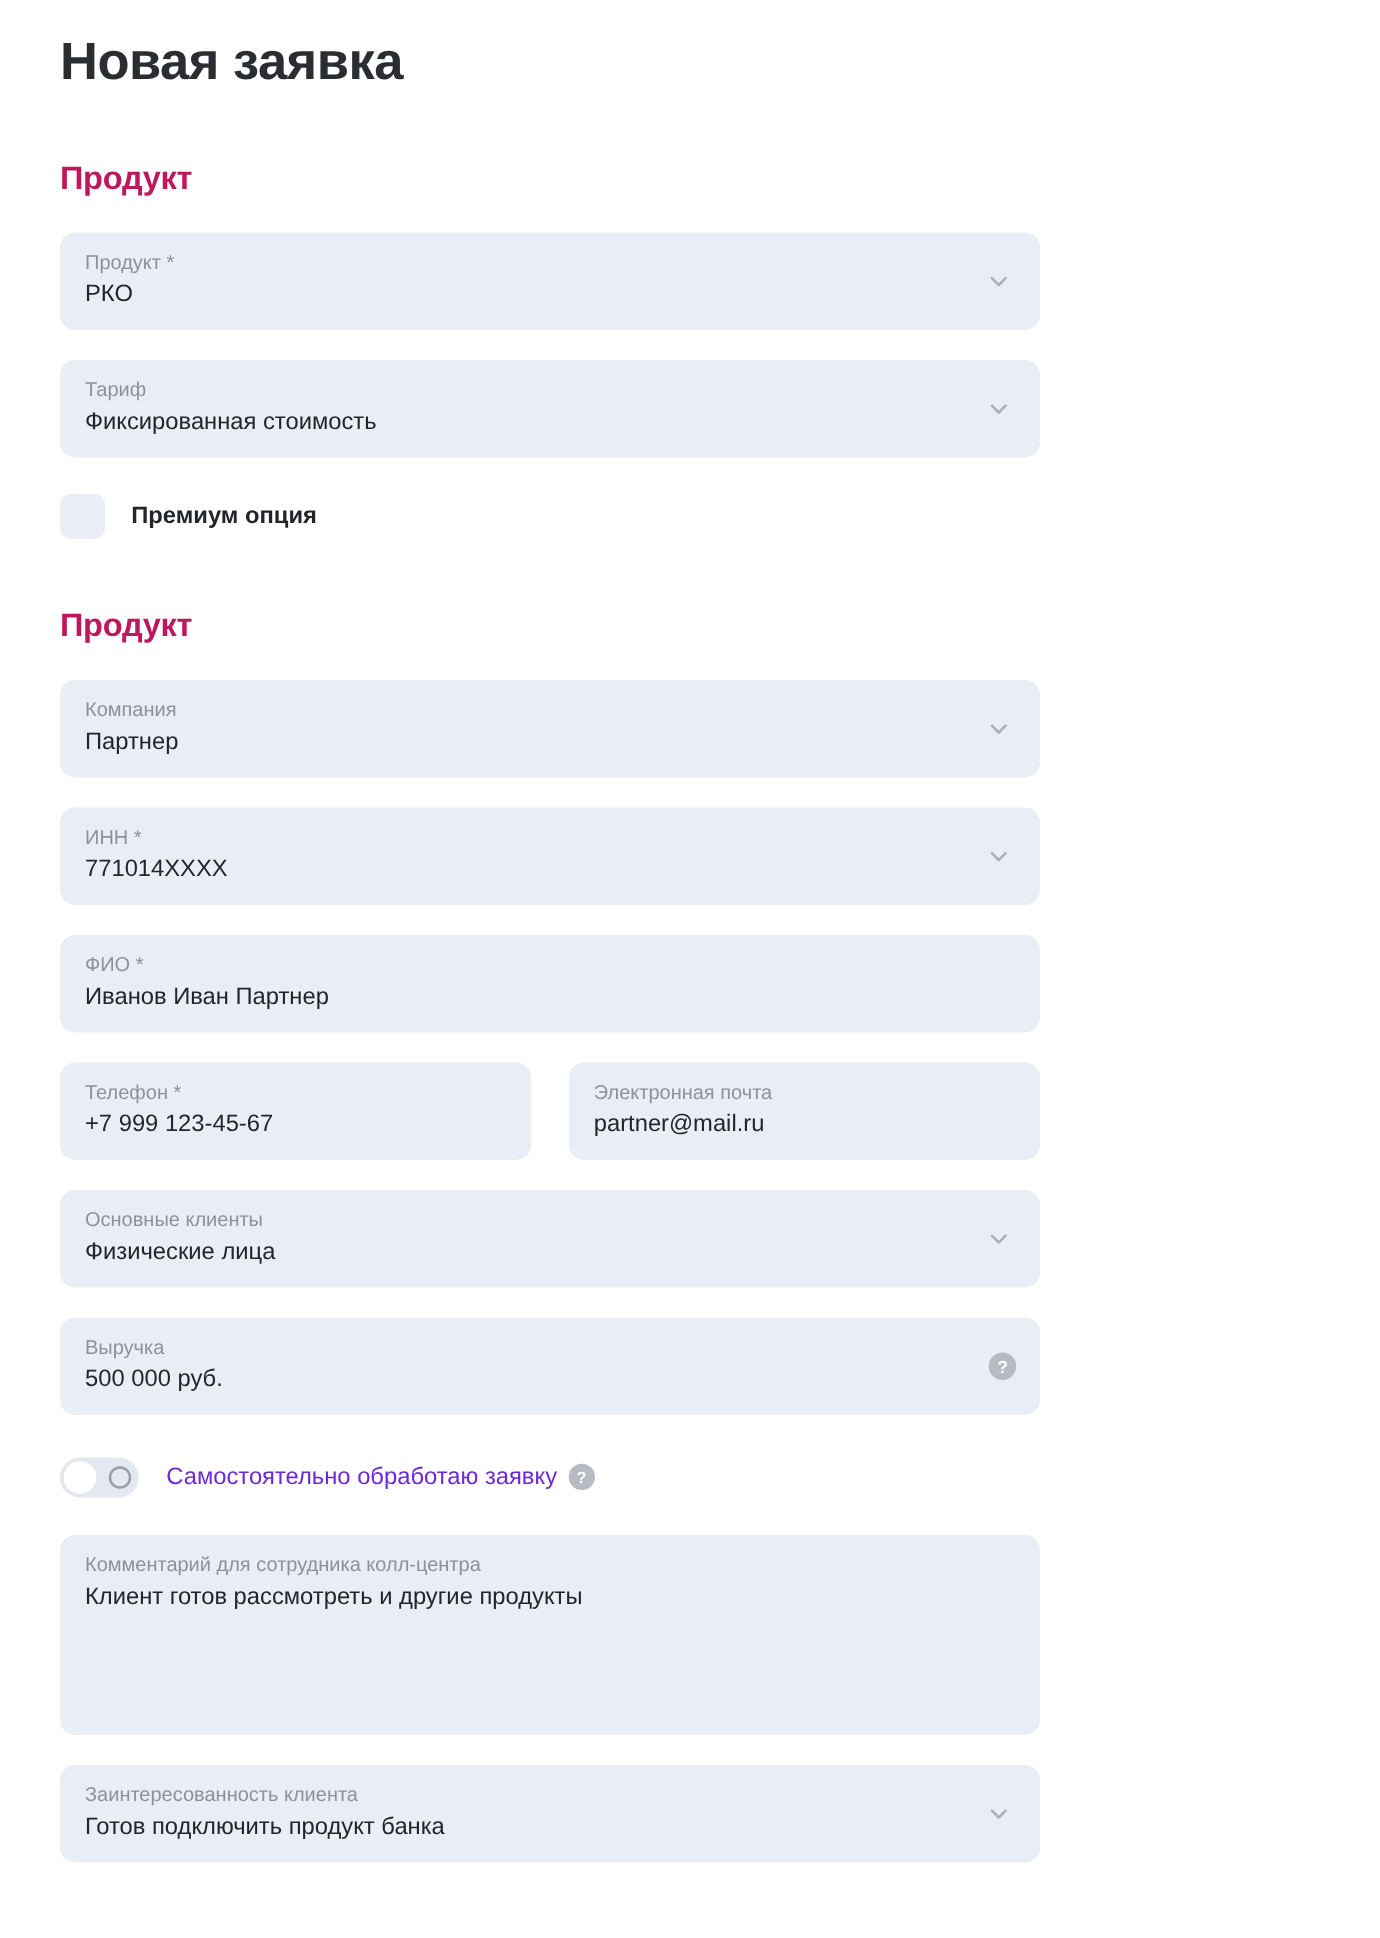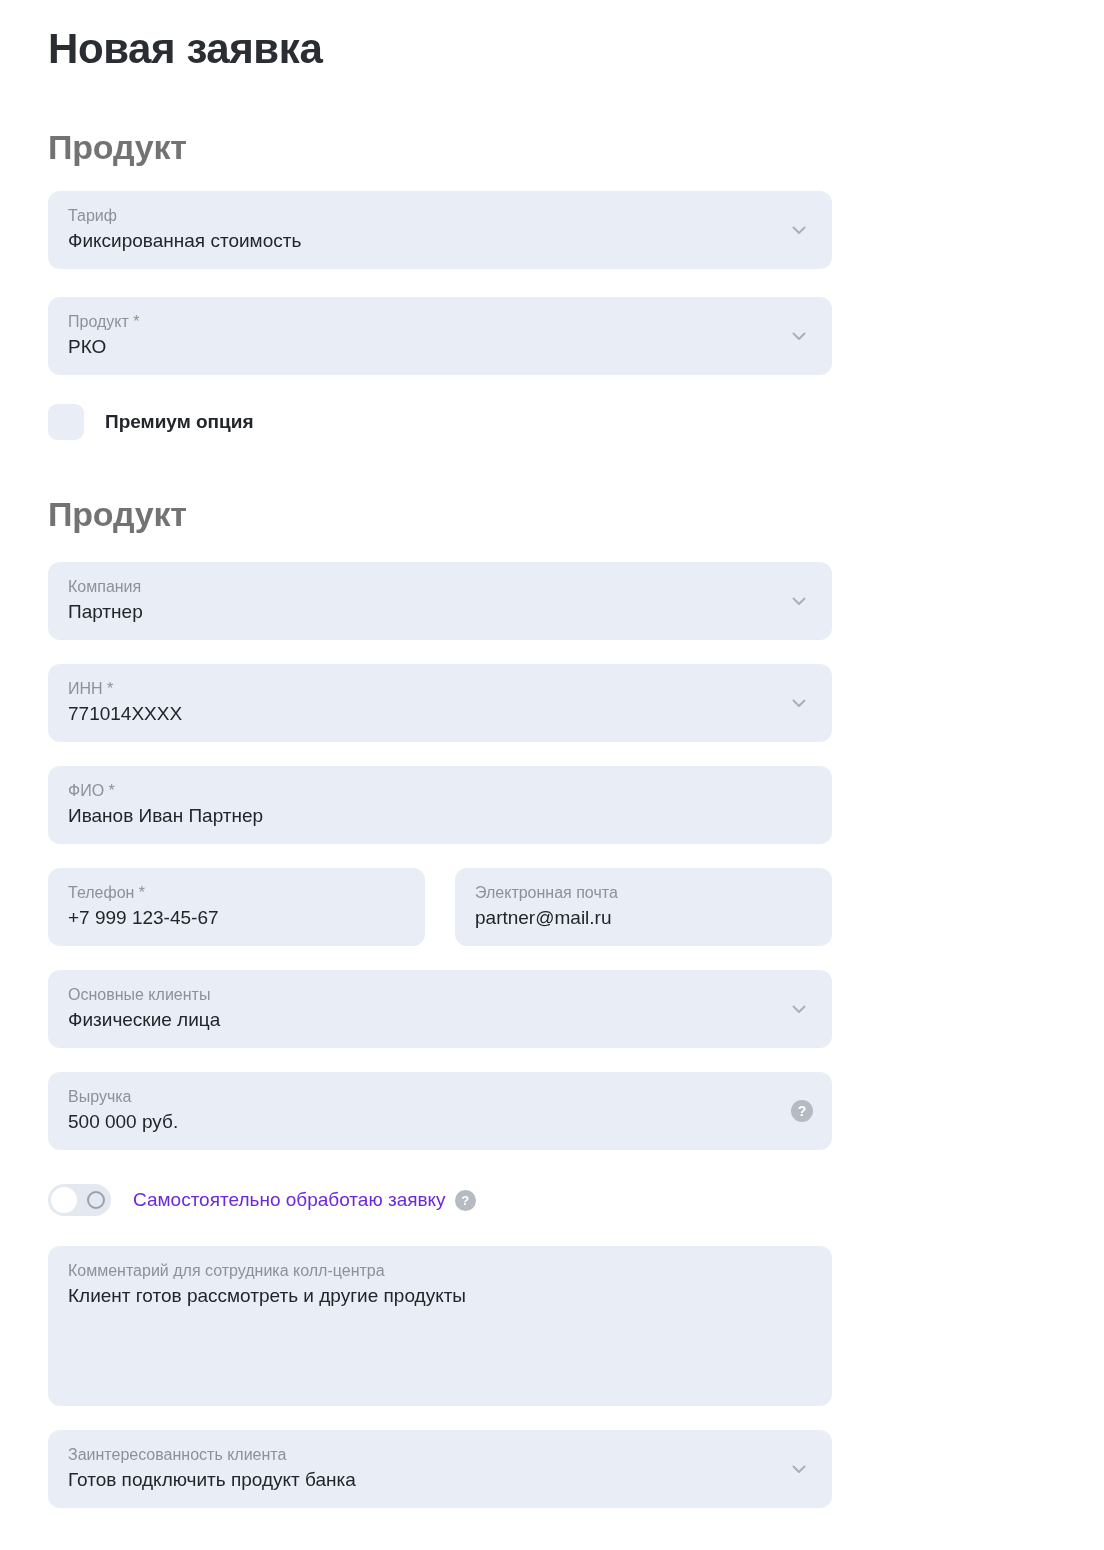--- a/index.html
+++ b/index.html
@@ -27,24 +27,24 @@
     font-size: 42px;
     line-height: 1.1;
     font-weight: bold;
     color: #2a2d31;
     letter-spacing: -0.4px;
     margin: 0;
     padding-top: 26px;
   }
 
   .section-title {
-    font-size: 34px;
+    font-size: 26px;
     line-height: 1.15;
     font-weight: bold;
-    color: #737373;
+    color: #be185d;
     letter-spacing: -0.2px;
     margin: 0;
   }
   .section-product-title { padding-top: 56px; }
   .section-client-title  { padding-top: 54px; }
 
   
   .field {
     position: relative;
     background: #e9edf5;
@@ -206,33 +206,33 @@
 </style>
 </head>
 <body>
 
 <div class="page">
 
   <h1 class="page-title">Новая заявка</h1>
 
   <h2 class="section-title section-product-title">Продукт</h2>
 
-  <div class="field">
-    <span class="field-label">Тариф</span>
-    <span class="field-value">Фиксированная стоимость</span>
-    <span class="chevron">
-      <svg width="22" height="22" viewBox="0 0 22 22" aria-hidden="true">
-        <path d="M5.5 8.5 L11 14 L16.5 8.5" fill="none" stroke="#aab0ba" stroke-width="2" stroke-linecap="round" stroke-linejoin="round"></path>
-      </svg>
-    </span>
-  </div>
-
   <div class="field first-field">
     <span class="field-label">Продукт *</span>
     <span class="field-value">РКО</span>
+    <span class="chevron">
+      <svg width="22" height="22" viewBox="0 0 22 22" aria-hidden="true">
+        <path d="M5.5 8.5 L11 14 L16.5 8.5" fill="none" stroke="#aab0ba" stroke-width="2" stroke-linecap="round" stroke-linejoin="round"></path>
+      </svg>
+    </span>
+  </div>
+
+  <div class="field">
+    <span class="field-label">Тариф</span>
+    <span class="field-value">Фиксированная стоимость</span>
     <span class="chevron">
       <svg width="22" height="22" viewBox="0 0 22 22" aria-hidden="true">
         <path d="M5.5 8.5 L11 14 L16.5 8.5" fill="none" stroke="#aab0ba" stroke-width="2" stroke-linecap="round" stroke-linejoin="round"></path>
       </svg>
     </span>
   </div>
 
   <div class="checkbox-row">
     <span class="checkbox-box"></span>
     <span class="checkbox-label">Премиум опция</span>

